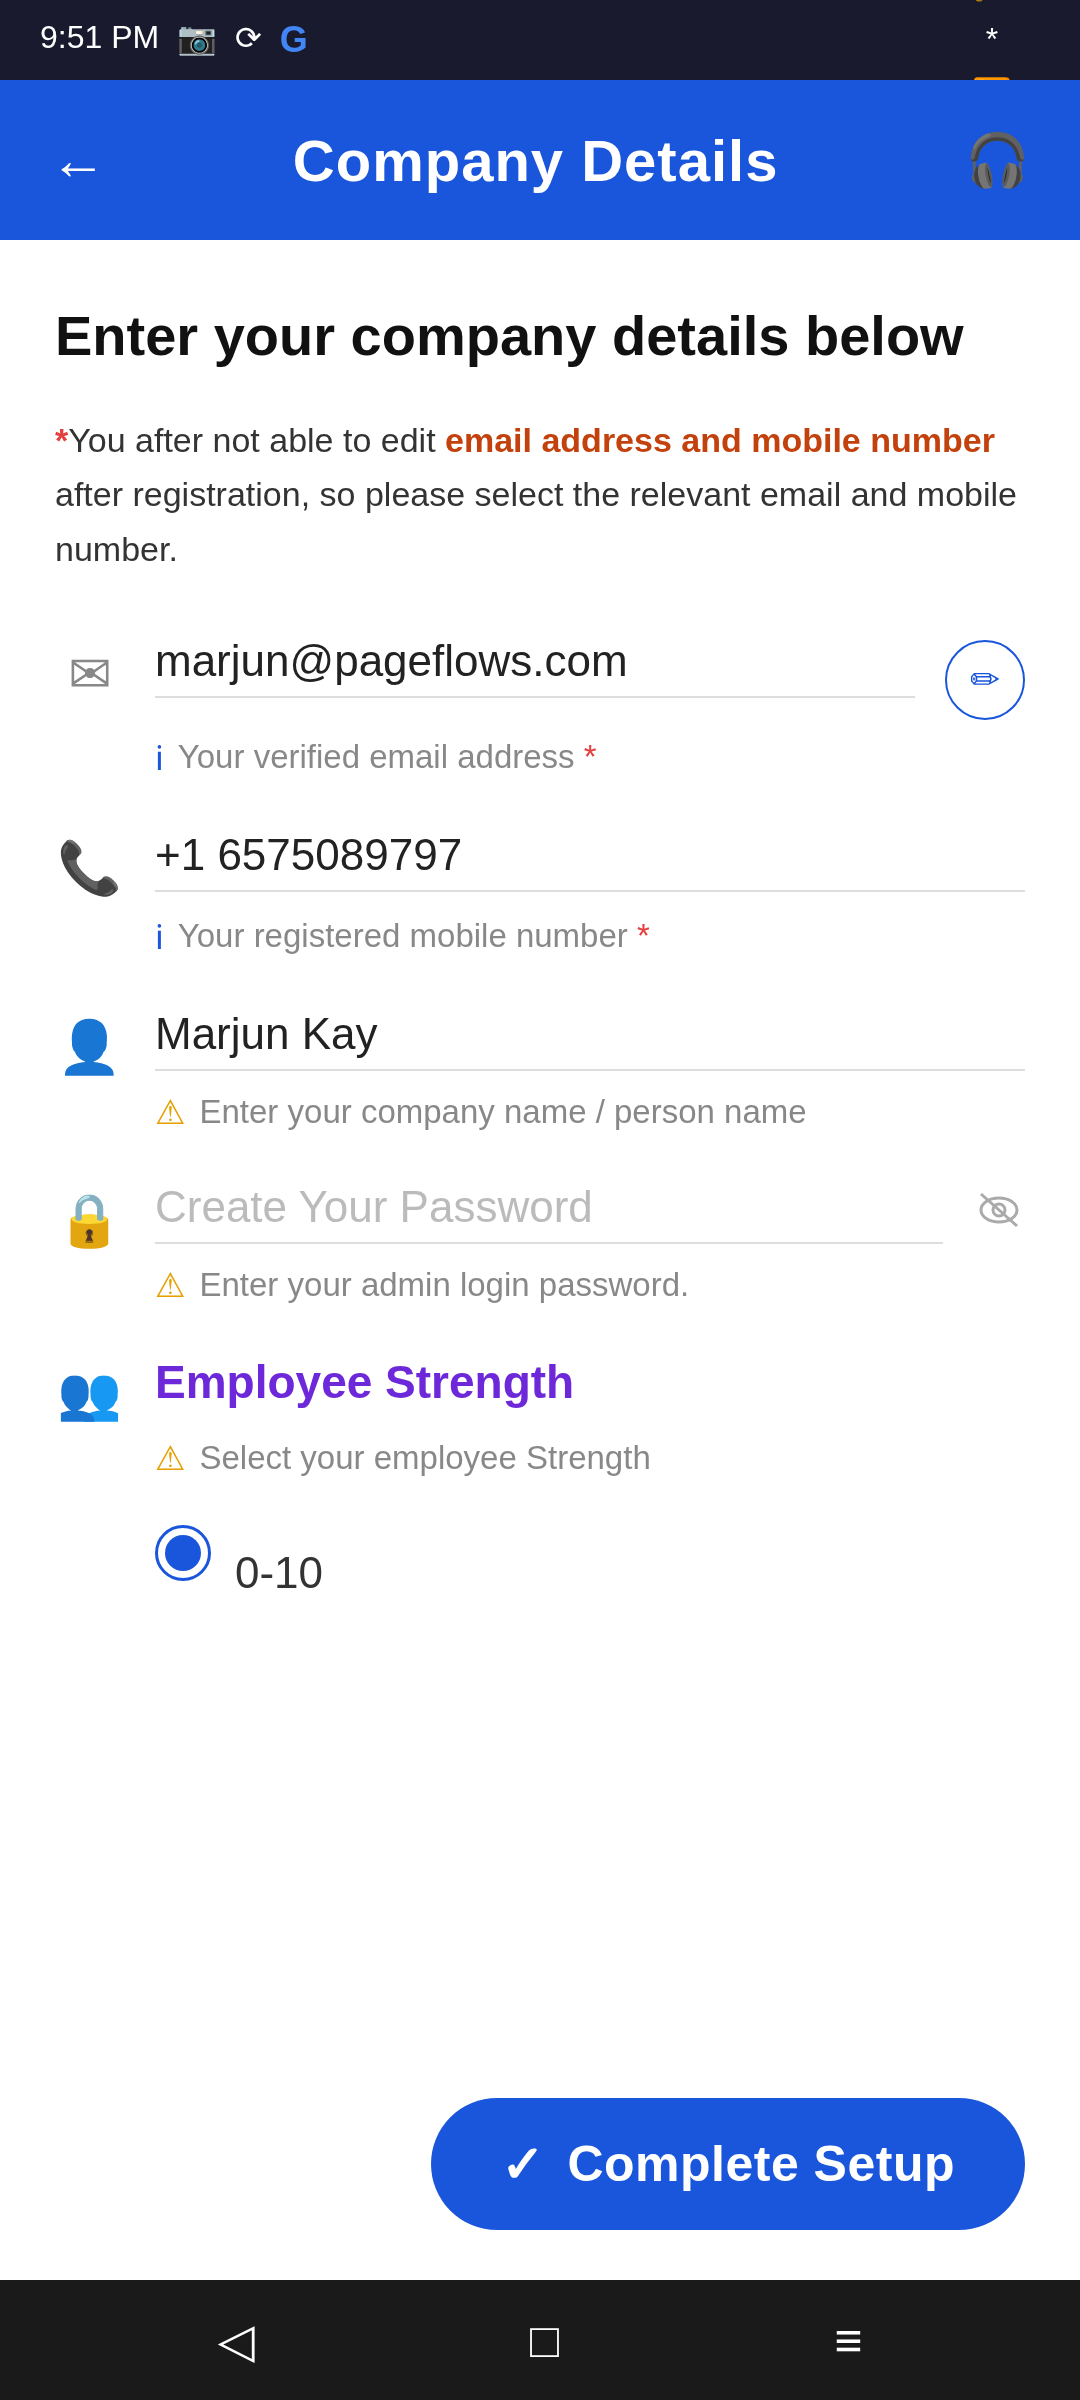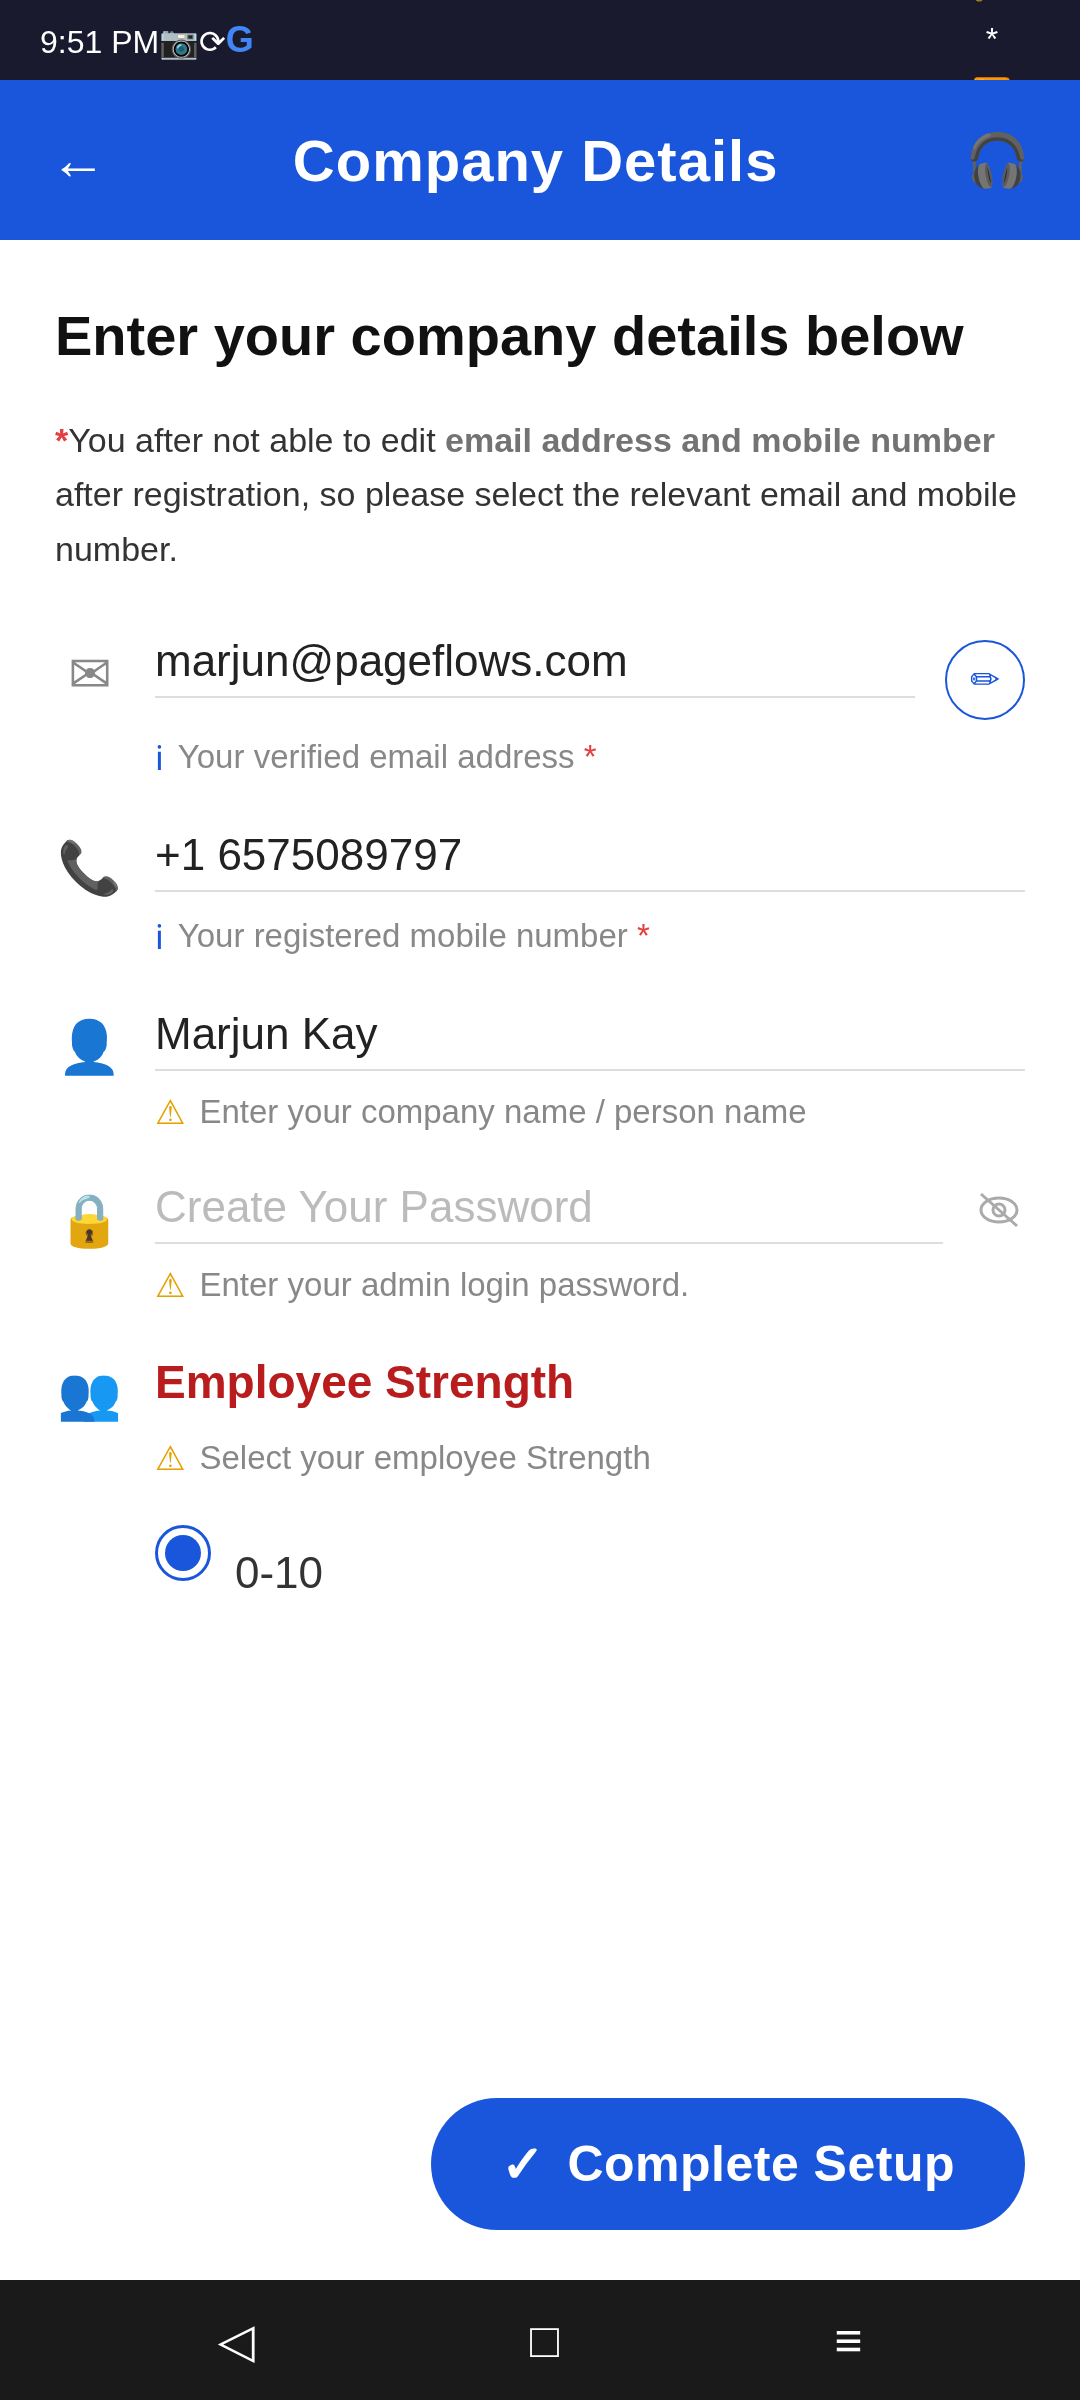--- a/index.html
+++ b/index.html
@@ -19,21 +19,21 @@
       background: #1a1a2e;
       height: 80px;
       display: flex;
       align-items: center;
       justify-content: space-between;
       padding: 0 40px;
       color: white;
       font-size: 32px;
       font-weight: 500;
     }
-    .status-left { display: flex; align-items: flex-end; }
+    .status-left { display: flex; align-items: flex-start; gap: 18px; }
     .status-right { display: flex; align-items: center; gap: 18px; flex-direction: column; }
 
     
     .header {
       background: #1a56db;
       height: 160px;
       display: flex;
       align-items: center;
       justify-content: space-between;
       padding: 0 50px;
@@ -73,21 +73,21 @@
       line-height: 1.3;
     }
 
     .notice-text {
       font-size: 34px;
       color: #333;
       line-height: 1.6;
       margin-bottom: 60px;
     }
     .notice-text .asterisk { color: #e53e3e; font-weight: 700; }
-    .notice-text strong { font-weight: 700; color: #737373; }
+    .notice-text strong { font-weight: 700; color: #c2410c; }
 
     
     .form-section {
       margin-bottom: 50px;
     }
 
     .field-row {
       display: flex;
       align-items: flex-start;
       gap: 30px;
@@ -165,21 +165,21 @@
       color: #aaa;
       cursor: pointer;
       flex-shrink: 0;
       margin-top: 8px;
     }
 
     
     .employee-label {
       font-size: 46px;
       font-weight: 700;
-      color: #b91c1c;
+      color: #6d28d9;
     }
 
     .employee-hint {
       display: flex;
       align-items: center;
       gap: 14px;
       margin-left: 100px;
       margin-top: 10px;
     }
 

